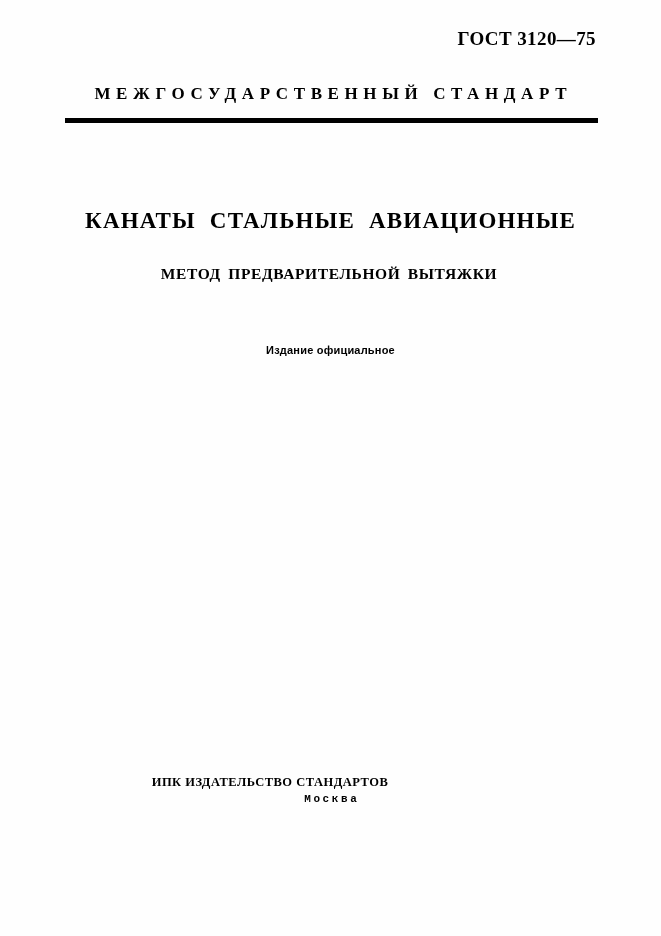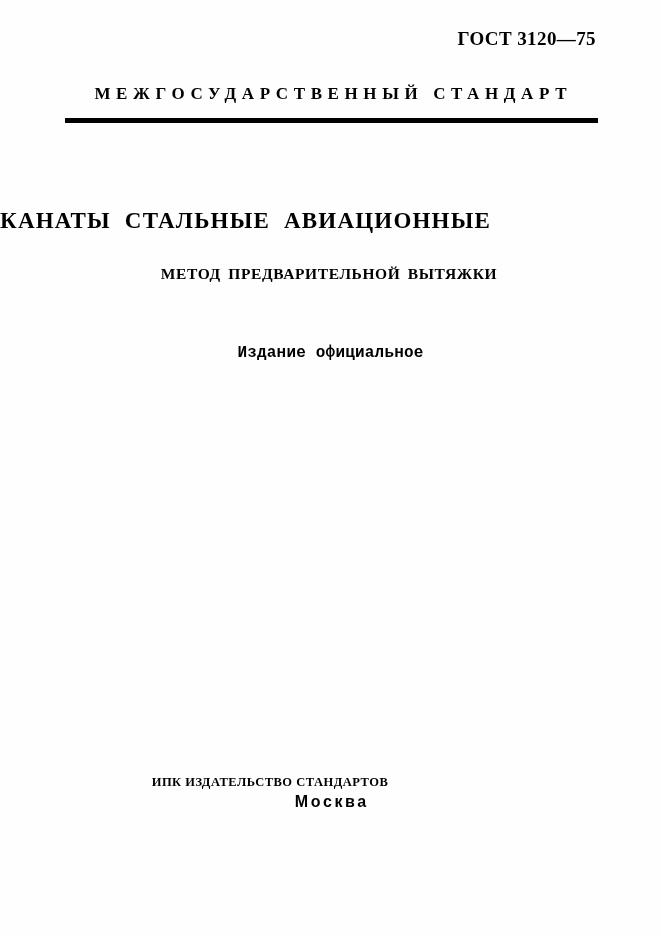--- a/index.html
+++ b/index.html
@@ -52,21 +52,21 @@
     left: 65px;
     width: 533px;
     height: 5px;
     background: #000000;
   }
   .title-main {
     position: absolute;
     top: 208px;
     left: 0;
     width: 661px;
-    text-align: left;
+    text-align: center;
     font-family: "Liberation Serif", serif;
     font-size: 23px;
     font-weight: bold;
     letter-spacing: 1.2px;
     word-spacing: 7px;
   }
   .title-sub {
     position: absolute;
     top: 265px;
     left: 0;
@@ -77,44 +77,44 @@
     font-weight: bold;
     letter-spacing: 0.6px;
     word-spacing: 3px;
   }
   .official {
     position: absolute;
     top: 344px;
     left: 0;
     width: 661px;
     text-align: center;
-    font-family: Liberation Mono, monospace;
-    font-size: 16px;
+    font-family: Liberation Sans, sans-serif;
+    font-size: 11px;
     font-weight: bold;
     letter-spacing: 0.2px;
   }
   .publisher {
     position: absolute;
     top: 775px;
     left: 0;
     width: 540px;
     text-align: center;
     font-family: "Liberation Serif", serif;
     font-size: 12.5px;
     font-weight: bold;
     letter-spacing: 0.5px;
   }
   .city {
     position: absolute;
     top: 793px;
     left: 0;
     width: 661px;
     text-align: center;
-    font-family: Liberation Sans, sans-serif;
-    font-size: 16px;
+    font-family: Liberation Mono, monospace;
+    font-size: 11px;
     font-weight: bold;
     letter-spacing: 2.6px;
     text-indent: 2.6px;
   }
 </style>
 </head>
 <body>
 
 <div class="page">
 

